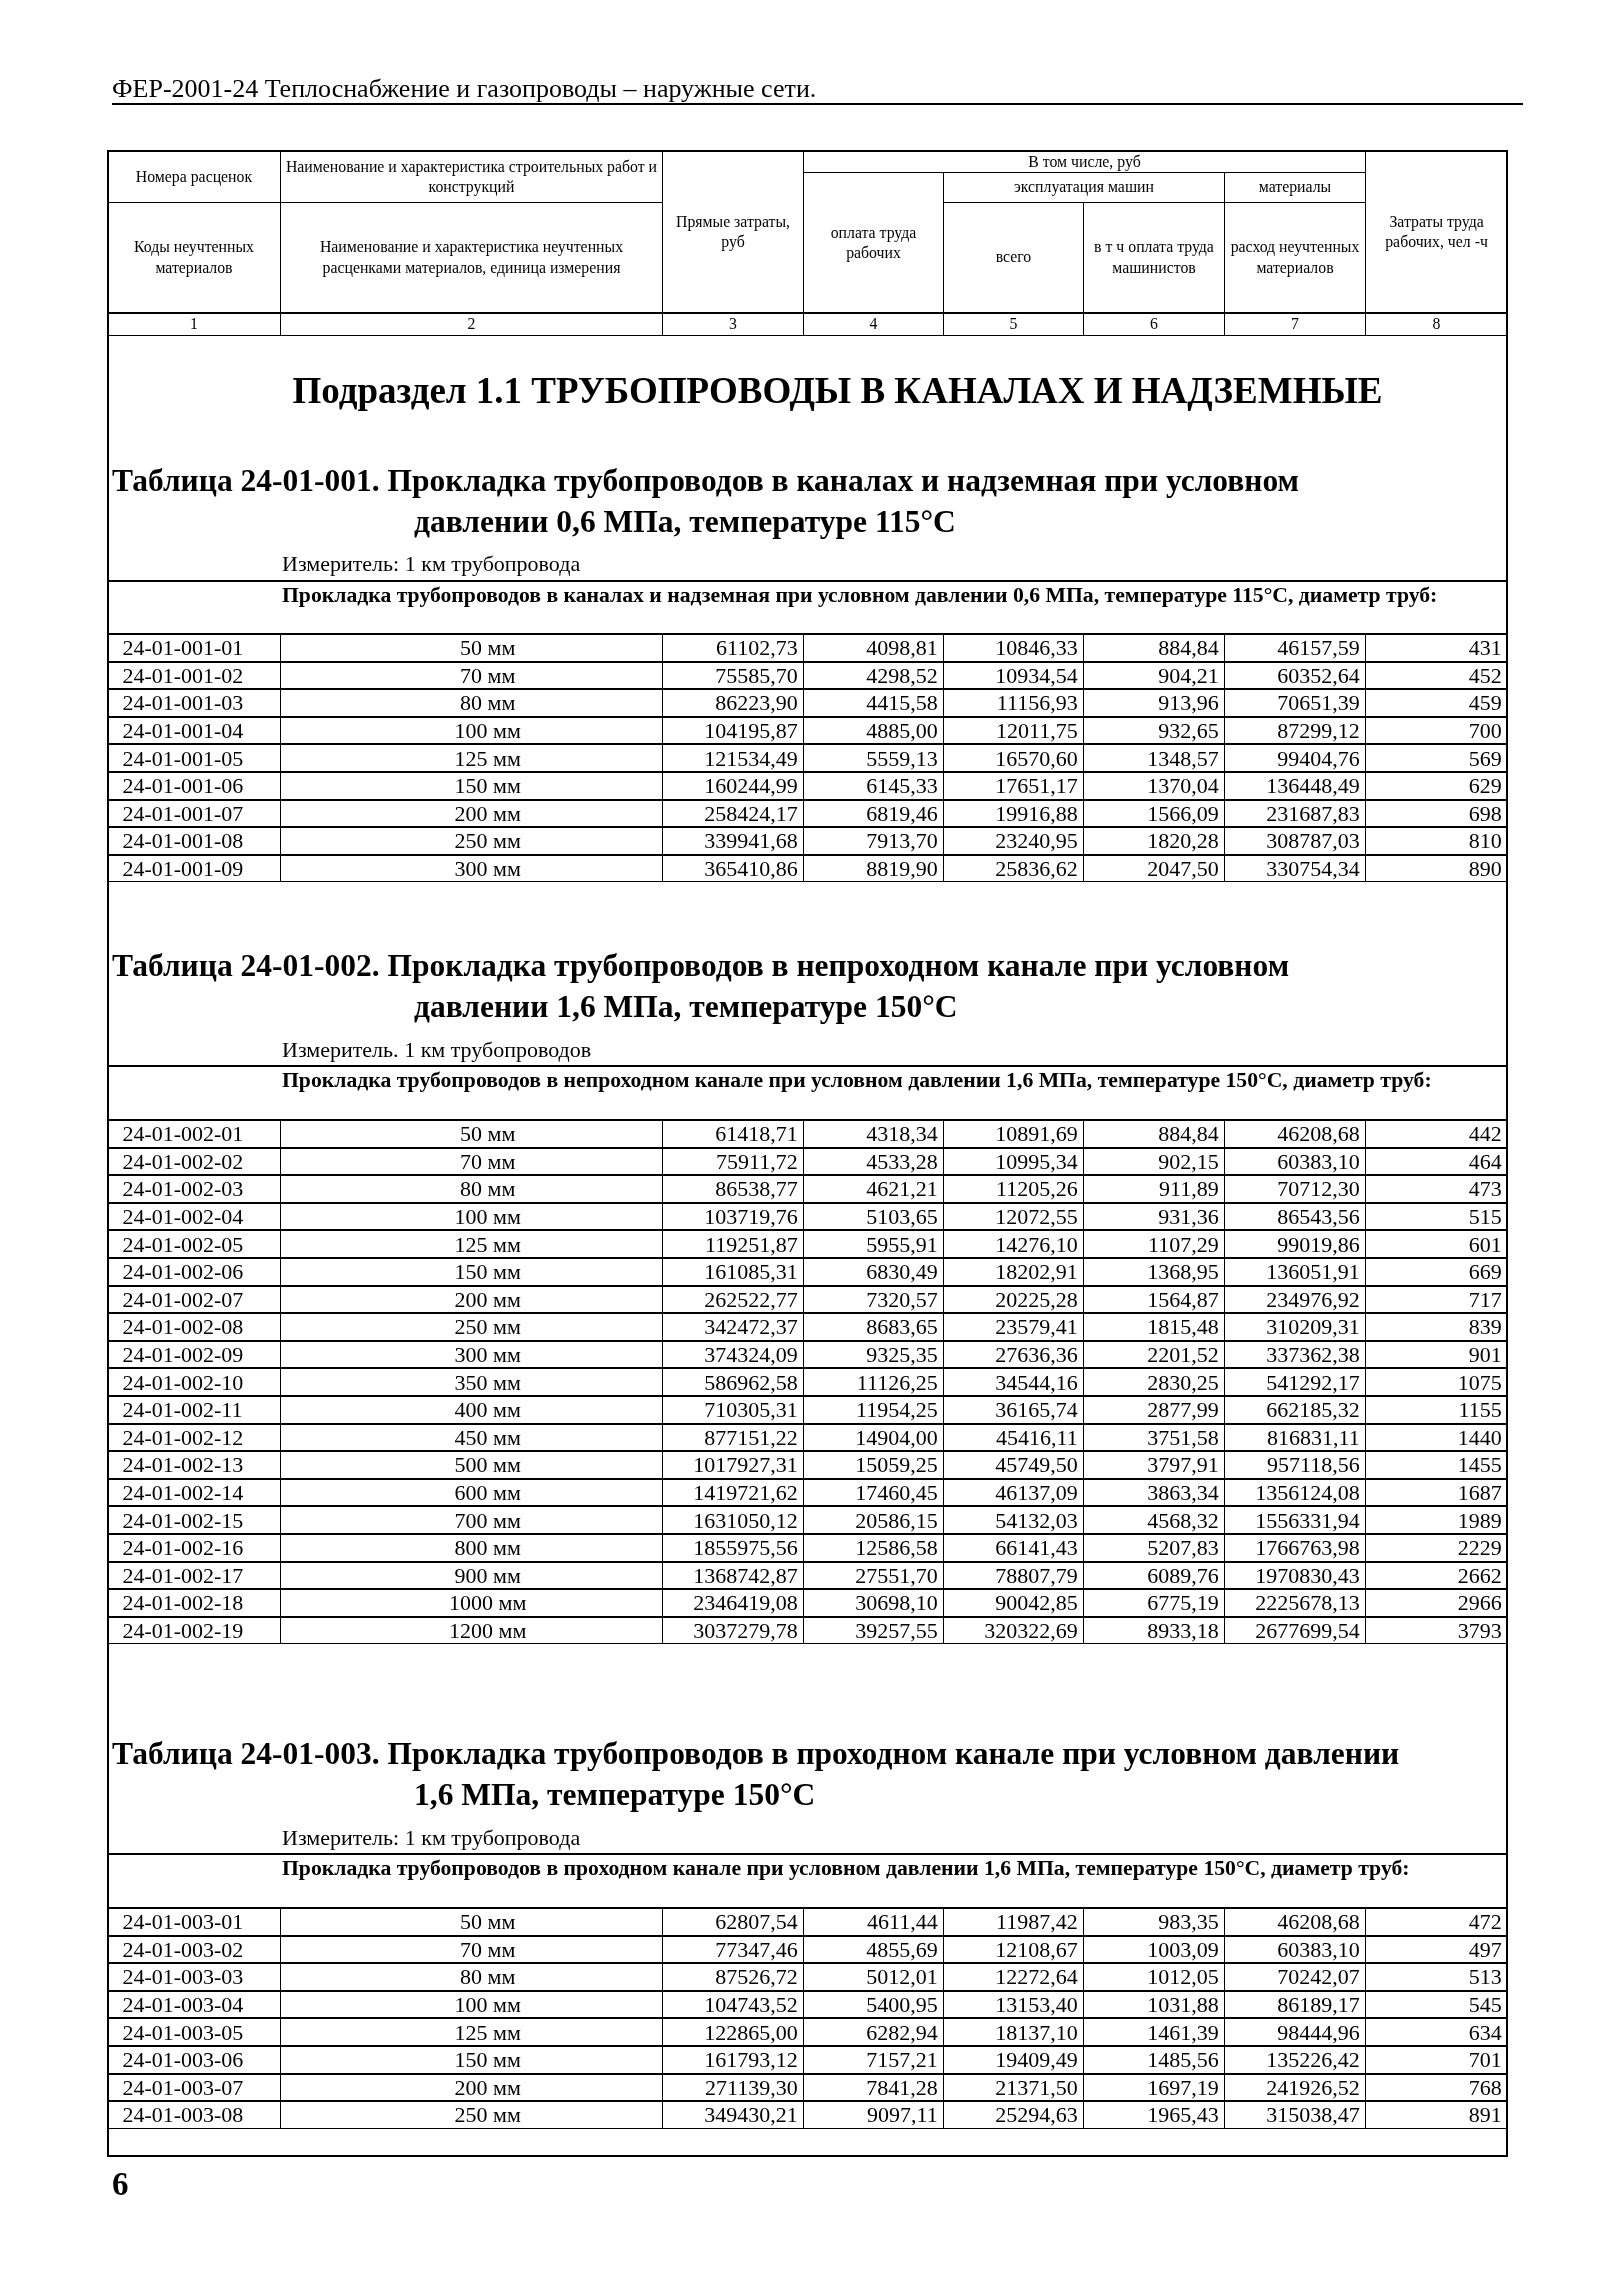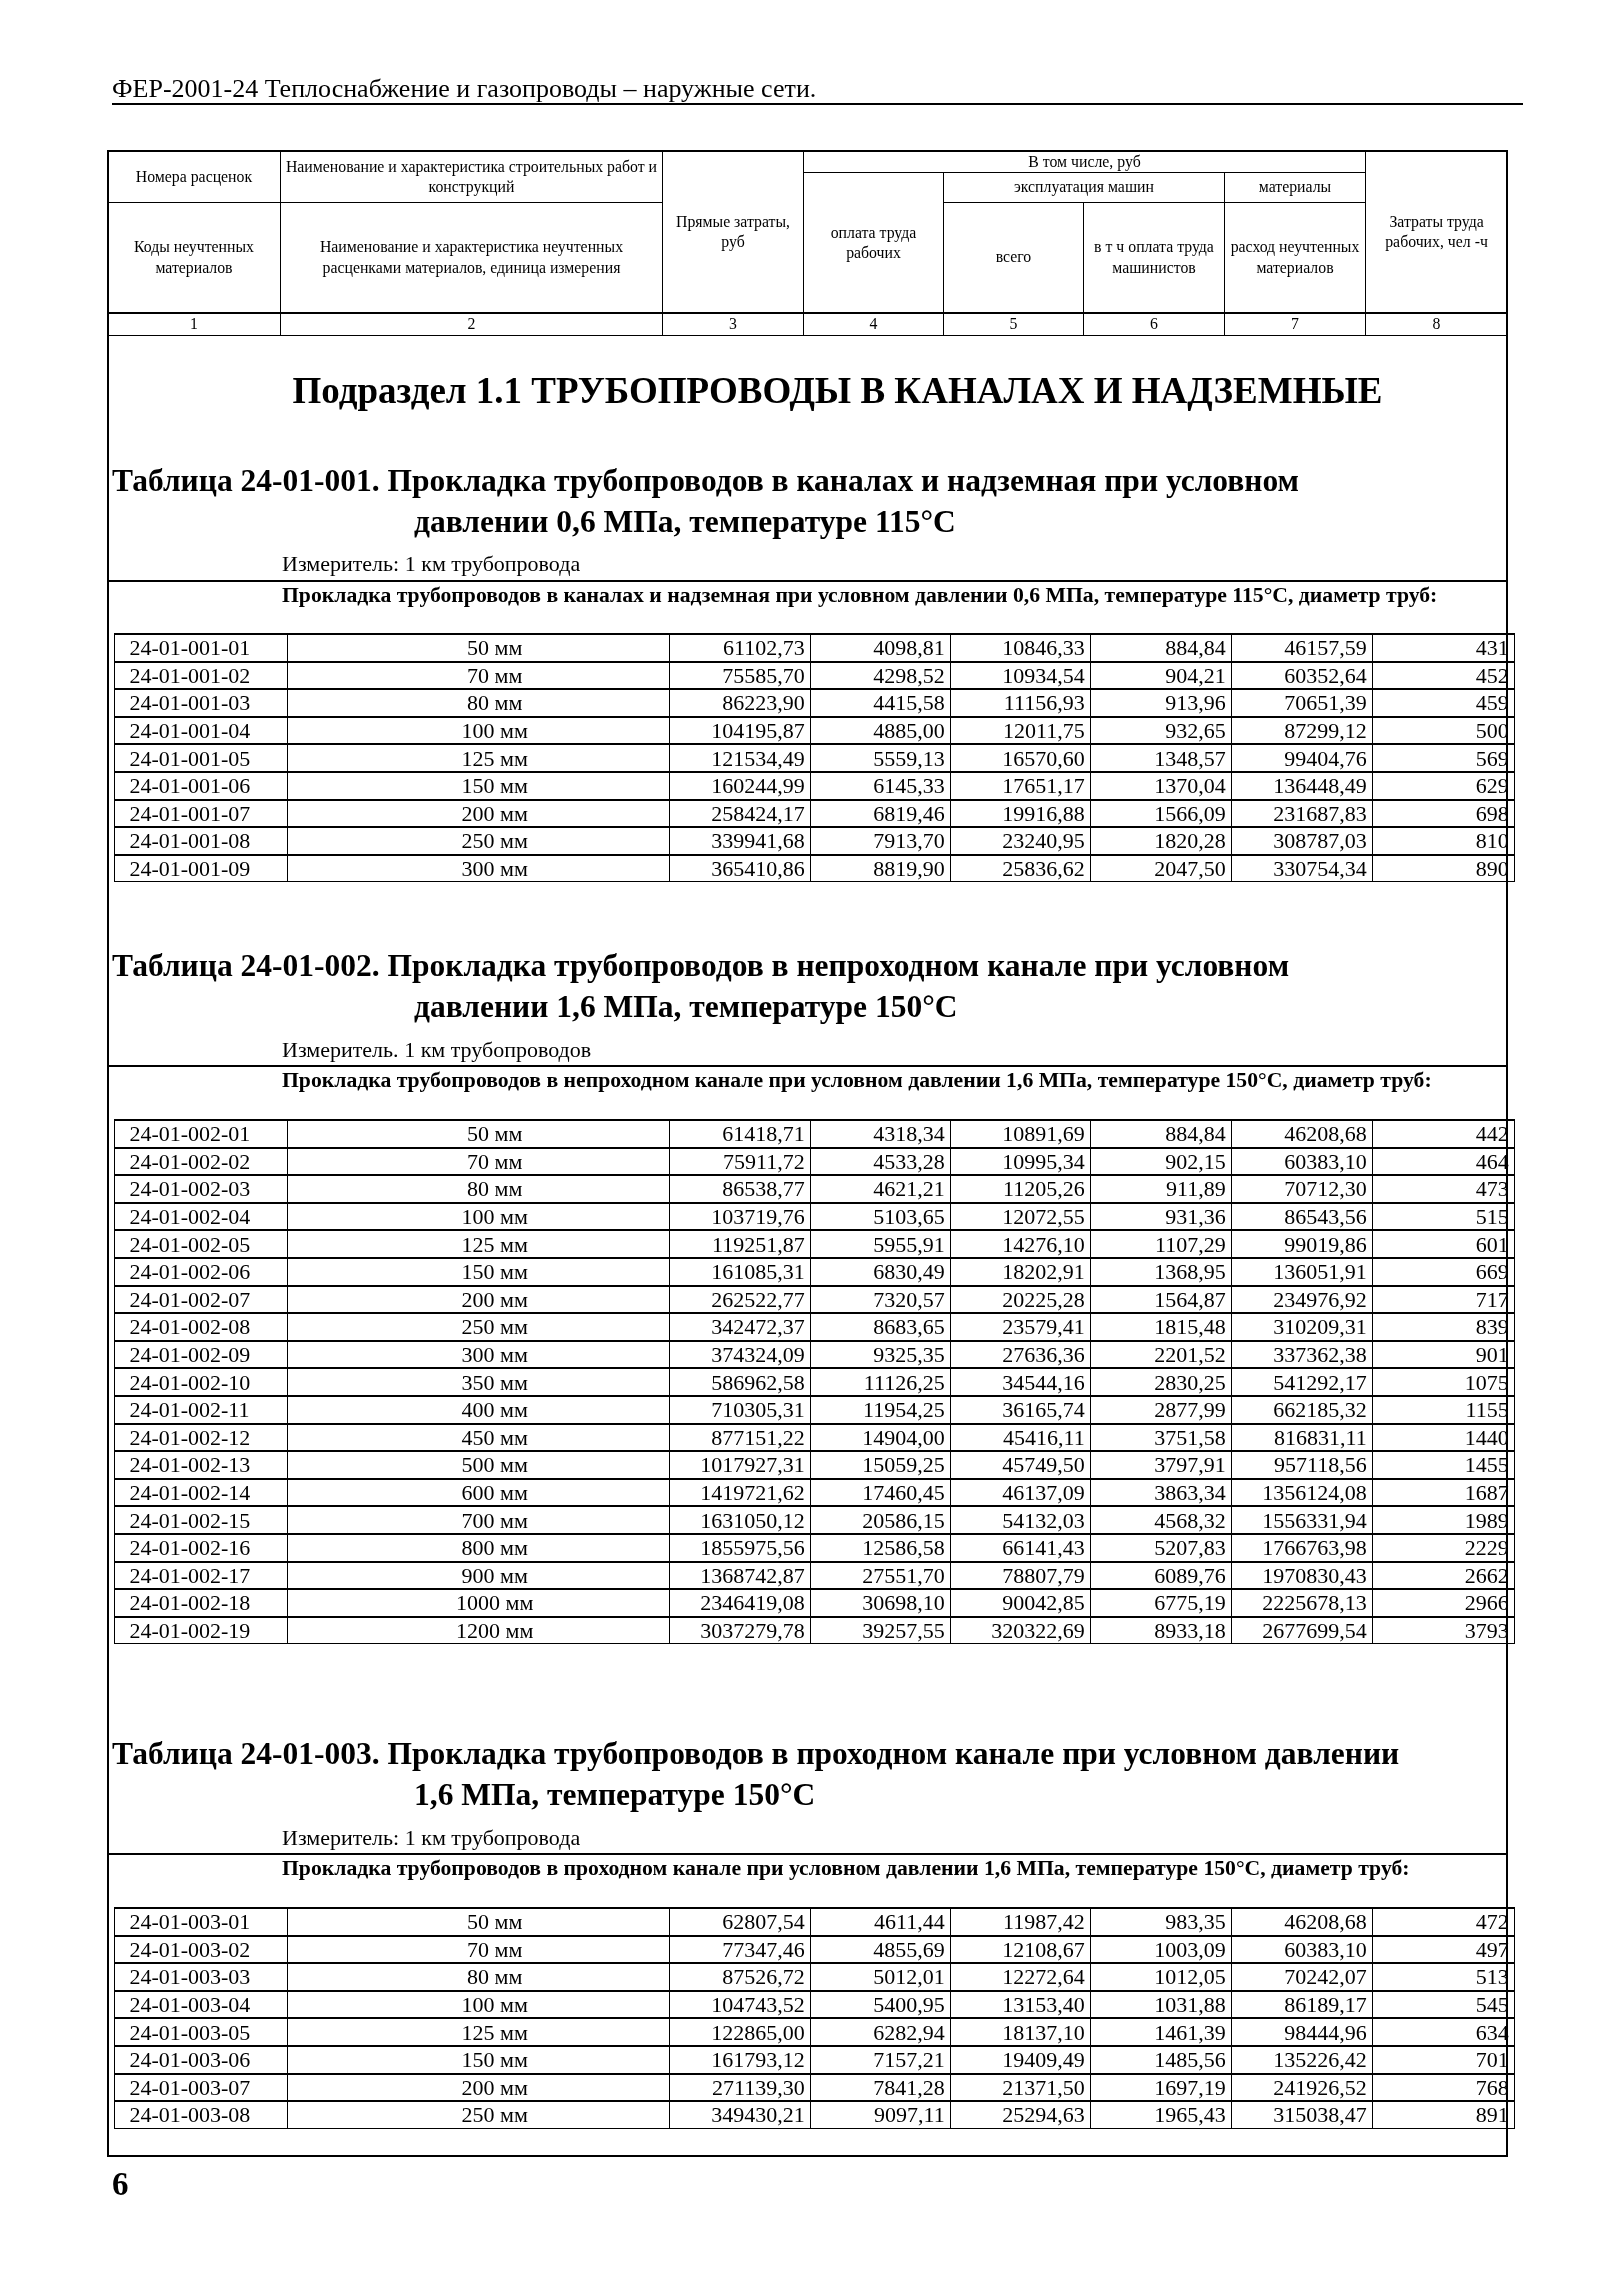--- a/index.html
+++ b/index.html
@@ -8,21 +8,21 @@
   .frame { position:absolute; left:107px; top:150px; width:1401px; height:2007px; border-left:2px solid #000; border-right:2px solid #000; border-bottom:2px solid #000; box-sizing:border-box; }
   table.hdr { position:absolute; left:107px; top:150px; width:1401px; border-collapse:collapse; table-layout:fixed; }
   table.hdr td { border:1.3px solid #000; text-align:center; vertical-align:middle; font-size:15.8px; line-height:20.3px; padding:0; }
   table.hdr tr.top td { border-top:2.6px solid #000; }
   .sec-title { position:absolute; left:107px; width:1401px; text-align:center; font-weight:bold; font-size:37px; top:368px; line-height:46px;margin-left:30px; }
   .tbl-title { position:absolute; left:112px; font-weight:bold; font-size:31.5px; line-height:41px; }
   .tbl-title .l2 { display:block; padding-left:302px; }
   .measure { position:absolute; left:282px; font-size:22px; line-height:26px; }
   .measure b { font-weight:normal;margin-top:24px; }
   .desc { position:absolute; left:107px; width:1401px; border-top:2.6px solid #000; box-sizing:border-box; padding-left:175px; padding-right:13px; font-weight:bold; font-size:21.7px; line-height:27.6px; }
-  table.data { position:absolute; left:114px; width:1401px; border-collapse:collapse; table-layout:fixed;padding-left:36px; }
+  table.data { position:absolute; left:107px; width:1401px; border-collapse:collapse; table-layout:fixed;padding-left:36px; }
   table.data td { border-top:2.6px solid #000; border-bottom:1.3px solid #000; border-left:1.3px solid #000; border-right:1.3px solid #000; height:25.6px; padding:0 6.6px; font-size:22px; line-height:25px; white-space:nowrap; overflow:hidden; }
   table.data td.code { text-align:left; padding-left:14.4px; }
   table.data td.name { text-align:center; padding-left:39px; }
   table.data td.num { text-align:right; padding-right:5.3px; }
   .pageno { position:absolute; left:112px; top:2166px; font-weight:bold; font-size:33px; }
 </style>
 </head>
 <body>
 
 <div class="runhead">ФЕР-2001-24 Теплоснабжение и газопроводы – наружные сети.</div>
@@ -127,21 +127,21 @@
         <td class="num">459</td>
       </tr>
       <tr>
         <td class="code">24-01-001-04</td>
         <td class="name">100 мм</td>
         <td class="num">104195,87</td>
         <td class="num">4885,00</td>
         <td class="num">12011,75</td>
         <td class="num">932,65</td>
         <td class="num">87299,12</td>
-        <td class="num">500</td>
+        <td class="num">700</td>
       </tr>
       <tr>
         <td class="code">24-01-001-05</td>
         <td class="name">125 мм</td>
         <td class="num">121534,49</td>
         <td class="num">5559,13</td>
         <td class="num">16570,60</td>
         <td class="num">1348,57</td>
         <td class="num">99404,76</td>
         <td class="num">569</td>

